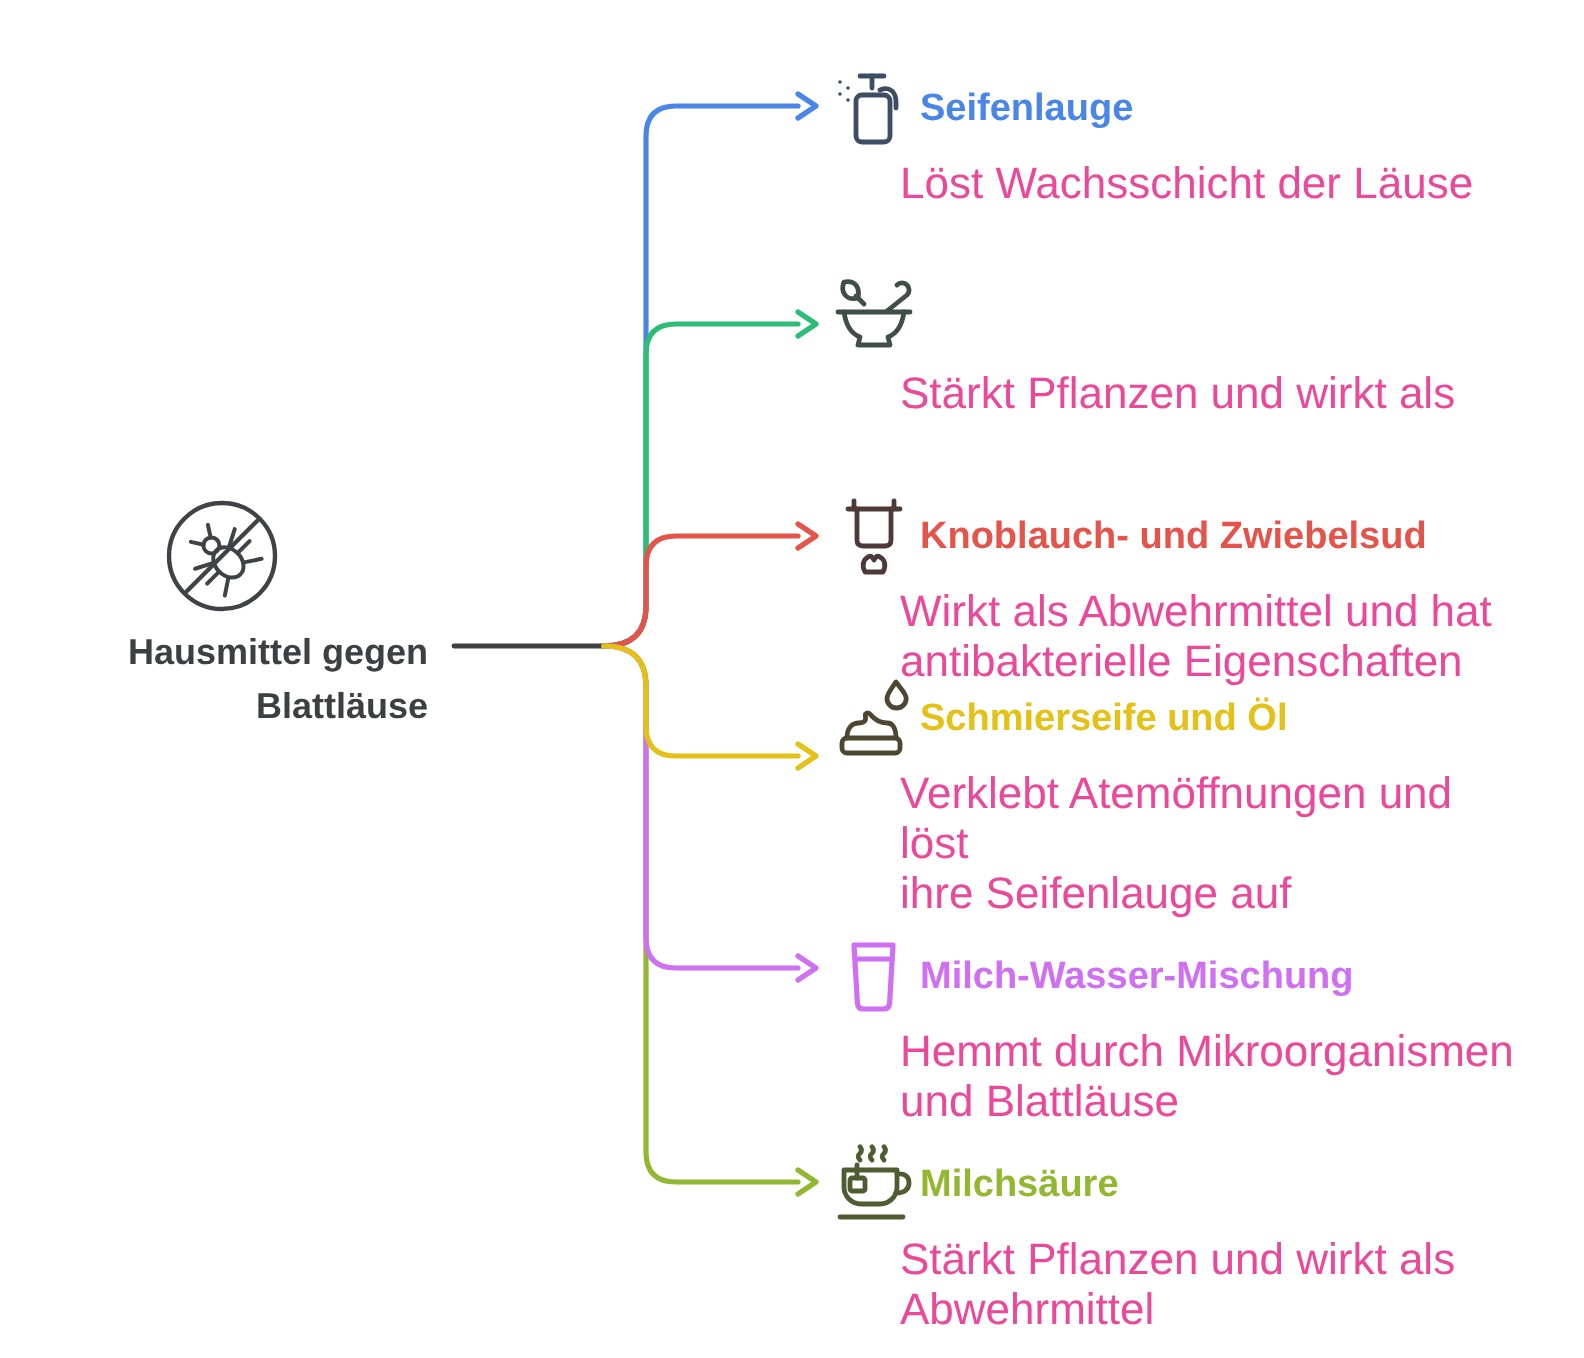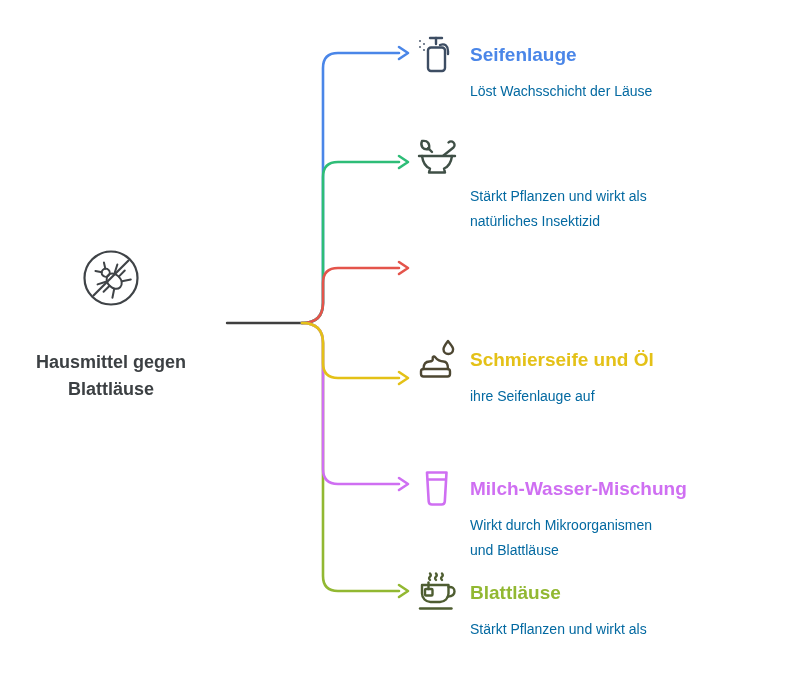--- a/index.html
+++ b/index.html
@@ -11,29 +11,29 @@
   svg.edges path{fill:none;stroke-linecap:round;stroke-linejoin:round;}
   svg.edges .stem{stroke:#3f3f3f;stroke-width:2.4;}
   svg.edges .edge{stroke-width:2.6;}
   svg.edges .arrow{stroke-width:2.6;}
 
   .center-node{position:absolute;left:0;top:0;}
   .center-icon{position:absolute;left:82px;top:249px;width:58px;height:58px;}
   .center-icon svg{display:block;}
   .center-label{
     position:absolute;left:8px;top:313px;width:206px;
-    text-align:center;font-weight:bold;font-size:18px;line-height:27px;color:#3c4043;margin-top:36px;
+    text-align:right;font-weight:bold;font-size:18px;line-height:27px;color:#3c4043;
   }
 
   .branch{position:absolute;left:414px;width:350px;}
-  .row-head{display:flex;align-items:center;gap:10px;height:34px;}
+  .row-head{display:flex;align-items:center;height:34px;}
   .bicon{width:46px;height:46px;flex:none;display:flex;align-items:center;justify-content:center;}
   .bicon svg{display:block;}
   .branch-title{font-weight:bold;font-size:19px;color:currentColor;white-space:nowrap;}
-  .desc{margin-left:56px;margin-top:7px;font-size:14px;line-height:25px;color:#0369a1;}
+  .desc{margin-left:36px;margin-top:7px;font-size:22px;line-height:25px;color:#ec4899;}
 </style>
 </head>
 <body>
 
 <div class="canvas">
 
   <svg class="edges" width="792" height="679" viewBox="0 0 792 679">
     <path class="stem" d="M227 323 H302"></path>
 
     <path class="edge" d="M302 323 Q323 323 323 303 L323 68  Q323 53 338 53  L399 53" stroke="#4a86e8"></path>
@@ -101,71 +101,90 @@
           <path d="M7 3 C13 2 15 6 14 11 C8 12.5 5 8 7 3 Z"></path>
           <path d="M13 10 L17 14"></path>
           <path d="M33.5 4.5 a3.5 3.5 0 0 1 5 5 L28.5 17.5"></path>
           <path d="M4 18 H40"></path>
           <path d="M7 18 C8 25 11 29 15 30.5 L14 34.5 H30 L29 30.5 C33 29 36 25 37 18"></path>
         </svg>
       </div>
     </div>
     <div class="desc">
       <div>Stärkt Pflanzen und wirkt als</div>
-      <div>natürliches Insektizid</div>
     </div>
   </div>
 
+  <div class="branch" style="top: 252px; color: rgb(228, 84, 75);">
+    <div class="row-head">
+      <div class="bicon">
+        <svg width="44" height="44" viewBox="0 0 44 44" fill="none" stroke="#4d3a38" stroke-width="2.4" stroke-linecap="round" stroke-linejoin="round">
+          <path d="M9 7.5 H35"></path>
+          <path d="M12 7.5 V3.5"></path>
+            <path d="M32 7.5 V3.5"></path>
+          <path d="M13.5 7.5 L13.5 23 Q13.5 26 16.5 26 H27.5 Q30.5 26 30.5 23 L30.5 7.5"></path>
+          <path d="M17.5 39 C15.5 35 17 32.5 19.5 31.2 C20.5 30.7 21.4 31.8 22 33 C22.6 31.8 23.5 30.7 24.5 31.2 C27 32.5 28.5 35 26.5 39 Z"></path>
+        </svg>
+      </div>
+      <div class="branch-title">Knoblauch- und Zwiebelsud</div>
+    </div>
+    <div class="desc">
+      <div>Wirkt als Abwehrmittel und hat</div>
+      <div>antibakterielle Eigenschaften</div>
+    </div>
+  </div>
 
   <div class="branch" style="top: 343px; color: rgb(228, 193, 23);">
     <div class="row-head">
       <div class="bicon">
         <svg width="44" height="44" viewBox="0 0 44 44" fill="none" stroke="#4d4732" stroke-width="2.4" stroke-linecap="round" stroke-linejoin="round">
           <path d="M33 3 C30.5 6.5 28.5 8.8 28.5 11.2 A4.8 4.8 0 0 0 38.1 11.2 C38.1 8.8 35.5 6.5 33 3 Z"></path>
           <path d="M8.5 31 C8.5 26 11 23.5 14.5 23.5 C17 23.5 18.2 22.3 17.7 20.3 C17.3 18.6 19 17.8 20.2 19.3 C22.4 22 25.4 23.5 28.5 23.5 C31.5 23.5 33 26.5 33 31"></path>
           <rect x="6" y="31" width="29" height="7.5" rx="2.5"></rect>
         </svg>
       </div>
       <div class="branch-title">Schmierseife und Öl</div>
     </div>
     <div class="desc">
+      <div>Verklebt Atemöffnungen und löst</div>
       <div>ihre Seifenlauge auf</div>
     </div>
   </div>
 
   <div class="branch" style="top: 472px; color: rgb(207, 111, 242);">
     <div class="row-head">
       <div class="bicon">
         <svg width="44" height="44" viewBox="0 0 44 44" fill="none" stroke="currentColor" stroke-width="2.6" stroke-linecap="round" stroke-linejoin="round">
           <path d="M12 5.5 H31.5 L29.8 34.5 Q29.6 37.5 26.6 37.5 H16.9 Q13.9 37.5 13.7 34.5 Z"></path>
           <path d="M13.2 12.5 H30.4"></path>
         </svg>
       </div>
       <div class="branch-title">Milch-Wasser-Mischung</div>
     </div>
     <div class="desc">
-      <div>Wirkt durch Mikroorganismen</div>
+      <div>Hemmt durch Mikroorganismen</div>
       <div>und Blattläuse</div>
     </div>
   </div>
 
   <div class="branch" style="top: 576px; color: rgb(146, 184, 50);">
     <div class="row-head">
       <div class="bicon">
         <svg width="44" height="44" viewBox="0 0 44 44" fill="none" stroke="#4e5d31" stroke-width="2.4" stroke-linecap="round" stroke-linejoin="round">
           <path d="M15 9 q-1.8 -1.8 0 -3.4 q1.5 -1.4 0 -3.2"></path>
           <path d="M21 9 q-1.8 -1.8 0 -3.4 q1.5 -1.4 0 -3.2"></path>
           <path d="M27 9 q-1.8 -1.8 0 -3.4 q1.5 -1.4 0 -3.2"></path>
           <path d="M7 14 H33.5 V22.5 A8.5 8.5 0 0 1 25 31 H15.5 A8.5 8.5 0 0 1 7 22.5 Z"></path>
           <path d="M33.5 16 Q39.5 15.5 39.5 20.5 Q39.5 25.3 32.8 25.6"></path>
           <path d="M13.5 11.5 V18"></path>
           <rect x="10" y="18" width="7.5" height="6.5" rx="1"></rect>
           <path d="M5 37.5 H36.5"></path>
         </svg>
       </div>
-      <div class="branch-title">Blattläuse</div>
+      <div class="branch-title">Milchsäure</div>
     </div>
     <div class="desc">
       <div>Stärkt Pflanzen und wirkt als</div>
+      <div>Abwehrmittel</div>
     </div>
   </div>
 
 </div>
 
 </body></html>

